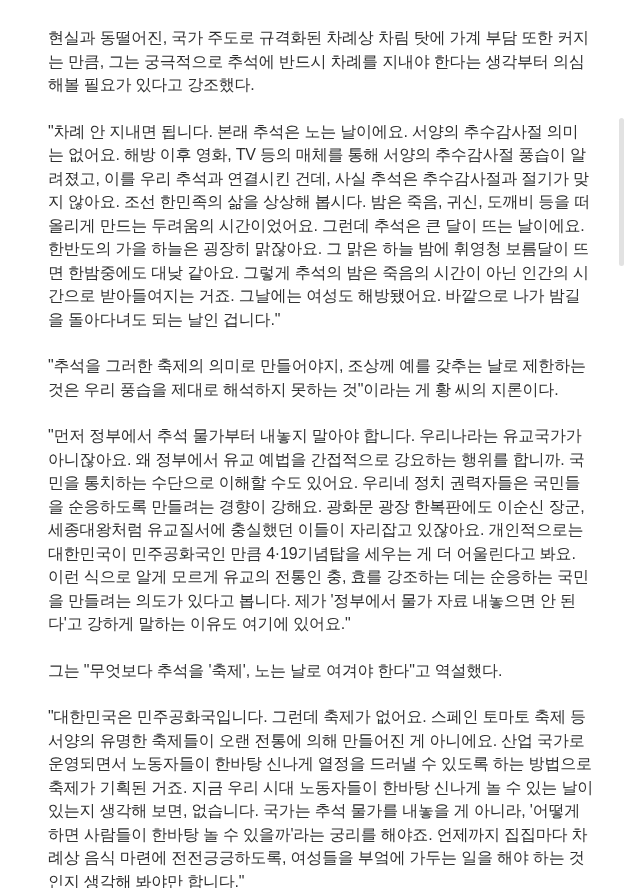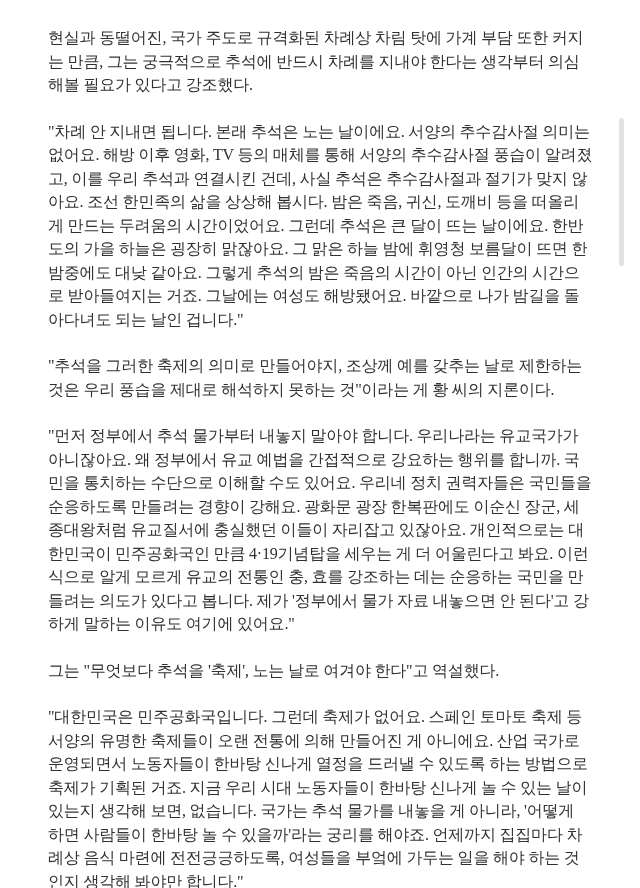--- a/index.html
+++ b/index.html
@@ -28,21 +28,20 @@
     color: #303030;
     font-size: 16px;
     line-height: 23.5px;
     letter-spacing: -0.2px;
     text-align: left;
     word-break: break-word;
   }
   .content p {
     margin: 0 0 23px 0;
     padding: 0;
-    font-family: Liberation Serif, serif;
   }
   .scrollbar-thumb {
     position: absolute;
     left: 619px;
     top: 118px;
     width: 5px;
     height: 148px;
     background: #e2e2e2;
     border-radius: 3px;
   }

